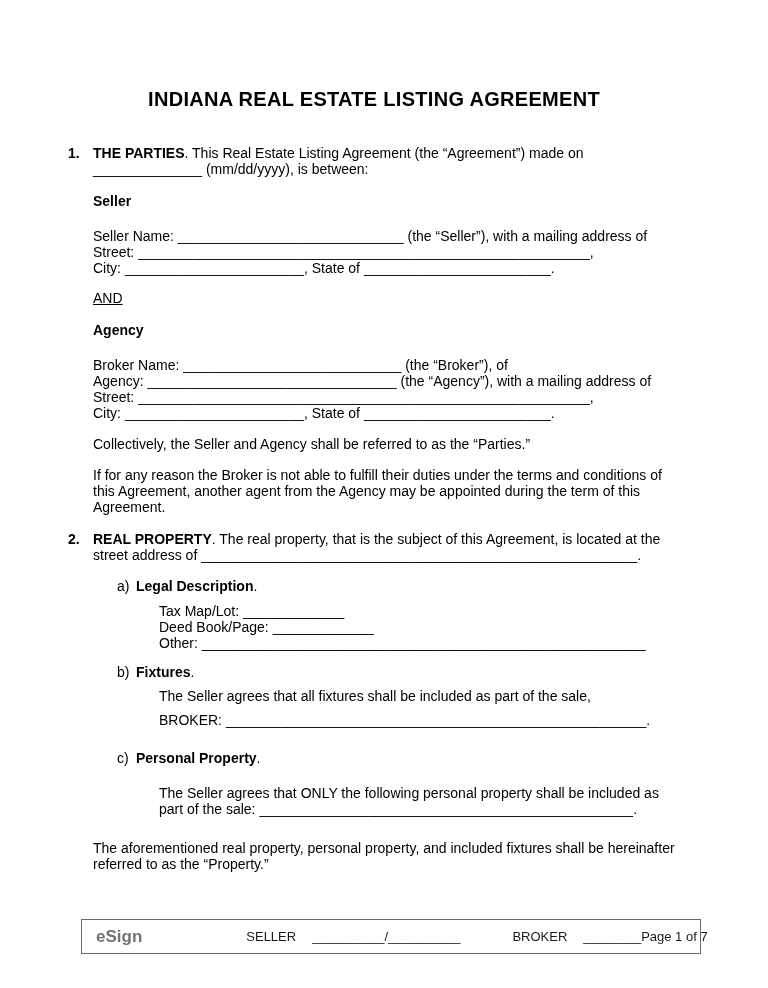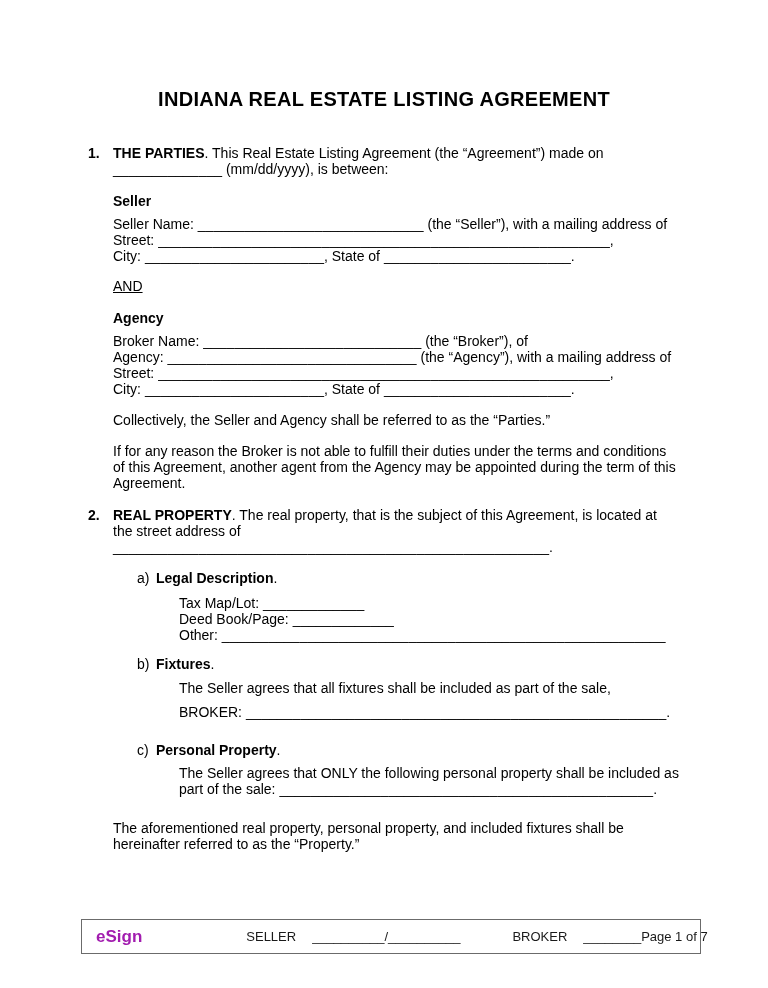--- a/index.html
+++ b/index.html
@@ -6,21 +6,21 @@
   .page {
     position: relative;
     width: 768px;
     height: 988px;
     box-sizing: border-box;
     background: #ffffff;
     color: #000000;
     font-family: "Liberation Sans", sans-serif;
     font-size: 14px;
     line-height: 16px;
-    padding: 88px 88px 0 88px;
+    padding: 88px 88px 0 68px;
     overflow: hidden;
   }
   .doc-title {
     margin: 0 0 34px 0;
     font-size: 20px;
     line-height: 23px;
     font-weight: bold;
     text-align: center;
     letter-spacing: 0.3px;
   }
@@ -30,41 +30,41 @@
   .item .num { position: absolute; left: -25px; top: 0; font-weight: bold; }
   .body-block { margin-left: 25px; }
   .mt23 { margin-top: 23px; }
   .mt22 { margin-top: 22px; }
   .mt16 { margin-top: 16px; }
   .mt15 { margin-top: 15px; }
   .mt14 { margin-top: 14px; }
   .mt13 { margin-top: 13px; }
   .mt9  { margin-top: 9px; }
   .mt8  { margin-top: 8px; }
-  .mt7  { margin-top: 7px; }
+  .mt7  { margin-top: 19px; }
   .underline { text-decoration: underline; }
   .subhead { position: relative; margin-left: 68px; }
   .subhead .letter { position: absolute; left: -19px; top: 0; }
   .sub-body { margin-left: 91px; }
   .footer-bar {
     position: absolute;
     left: 81px;
     top: 919px;
     width: 620px;
     height: 35px;
     box-sizing: border-box;
     border: 1px solid #6b6b6b;
     display: flex;
     align-items: center;
     padding: 0 14px;
     font-size: 13px;
     line-height: 15px;
     color: #1a1a1a;
   }
-  .brand { font-size: 17px; line-height: 19px; font-weight: bold; color: #a21caf; }
+  .brand { font-size: 17px; line-height: 19px; font-weight: bold; color: #737373; }
   .seller-group { margin-left: 104px; white-space: nowrap; }
   .broker-group { margin-left: 52px; white-space: nowrap; }
   .page-label { margin-left: auto; white-space: nowrap; text-align: right; }
   .blank-gap { margin-left: 16px; }
 </style>
 </head>
 <body>
 
 <div class="page">
 

